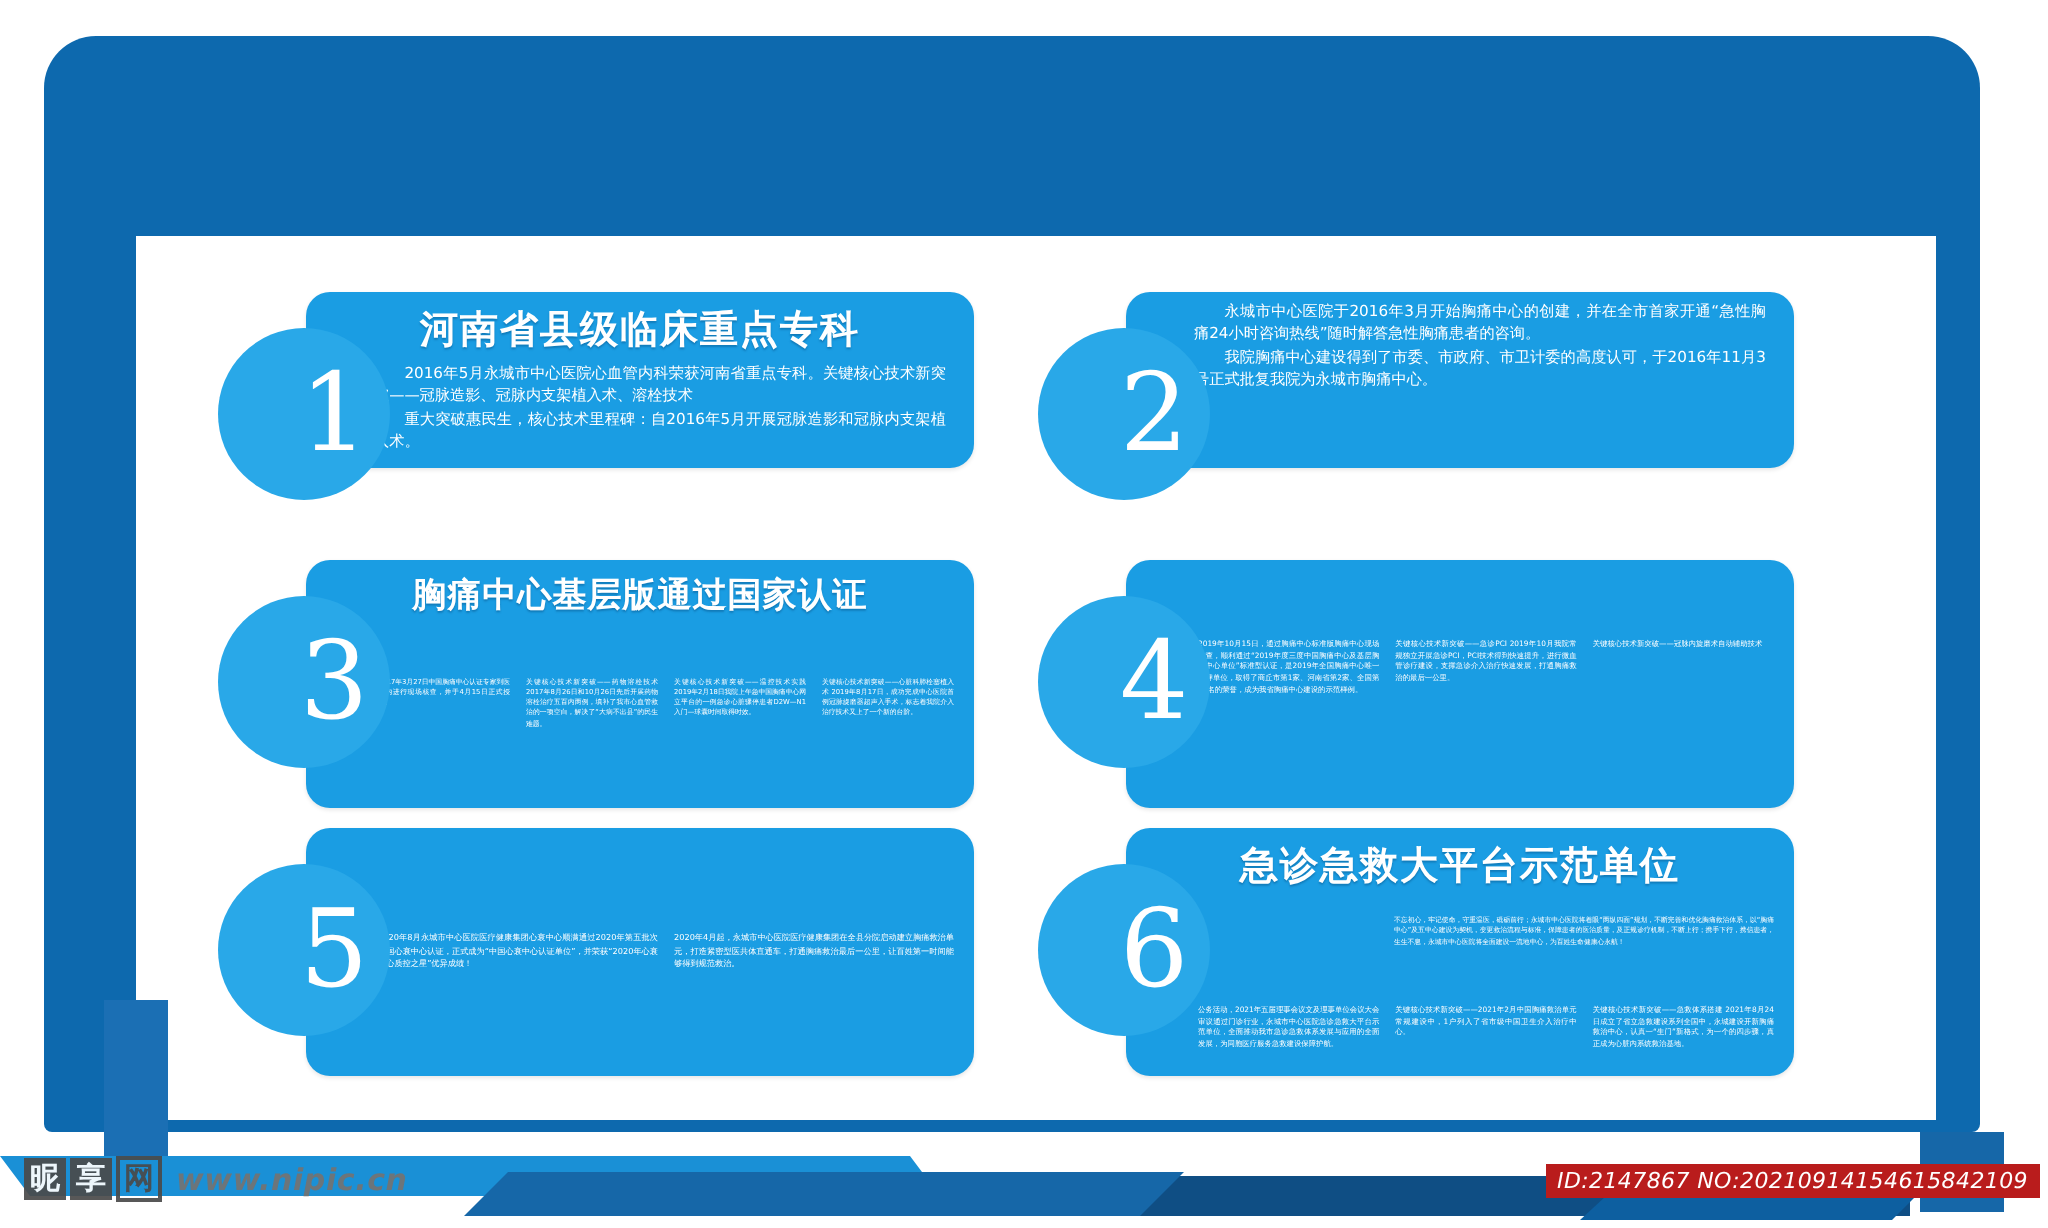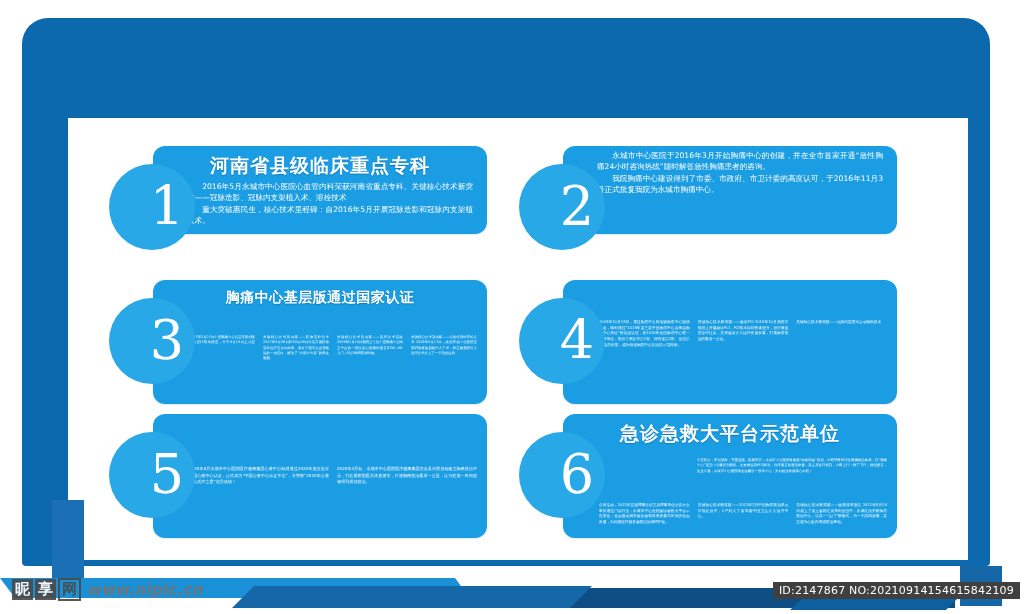--- a/index.html
+++ b/index.html
@@ -78,21 +78,21 @@
   .panel-title{
     color:#ffffff;
     font-weight:bold;
     font-size:19px;
     letter-spacing:1px;
     text-align:center;
     padding-top:9px;
     text-shadow:0 1px 1px rgba(0,60,110,.35);
     line-height:1.15;
   }
-  .panel-title.sm{font-size:14px;letter-spacing:0.5px;}
+  .panel-title.sm{font-size:17px;letter-spacing:0.5px;}
 
   .panel-body{
     color:#ffffff;
     font-size:7.6px;
     line-height:1.5;
     padding:4px 14px 6px 34px;
     text-align:justify;
   }
   .panel-body p{margin:0;text-indent:2em;}
 
@@ -156,24 +156,25 @@
   .wm-logo i.ob{
     background:transparent;color:#4a4a4a;
     border:2px solid #4a4a4a;padding:0 2px;
   }
   .wm-url{
     color:#737373;font-style:italic;font-weight:bold;font-size:15px;
     letter-spacing:.3px;
   }
   .id-tag{
     position:absolute;right:4px;top:582px;
-    background:#404040;color:#ffffff;
+    background:#b91c1c;color:#ffffff;
     font-size:11px;padding:2px 6px;
     letter-spacing:.2px;
     white-space:nowrap;
+    font-style:italic;
   }
 </style>
 </head>
 <body>
 
 <div class="board"></div>
 <div class="board-inner"></div>
 
 <div class="grid">
 

